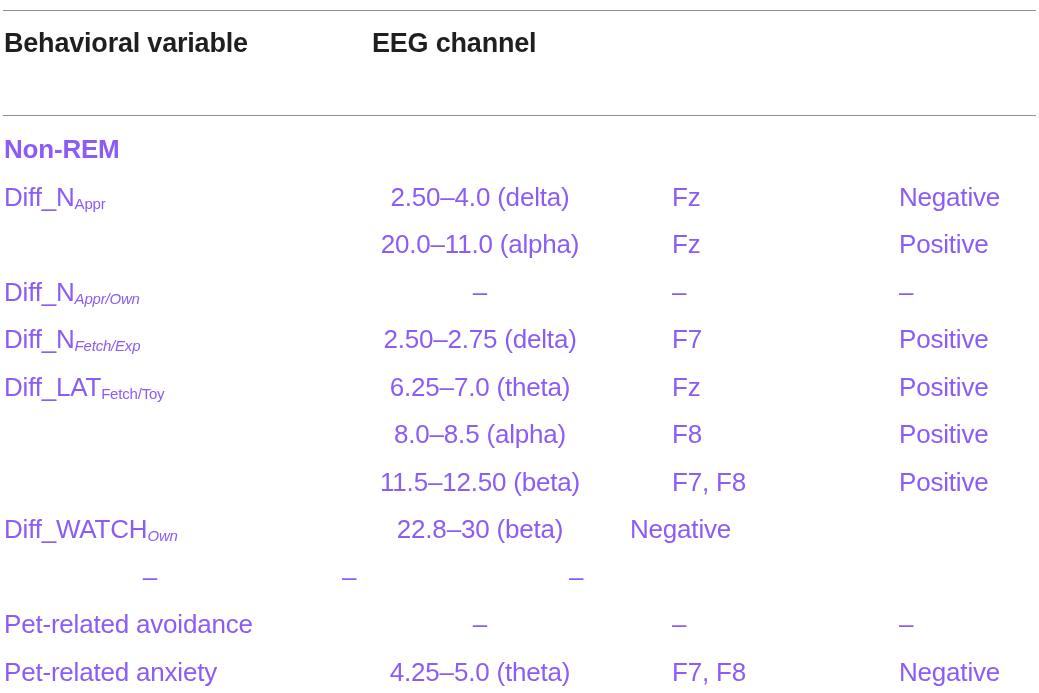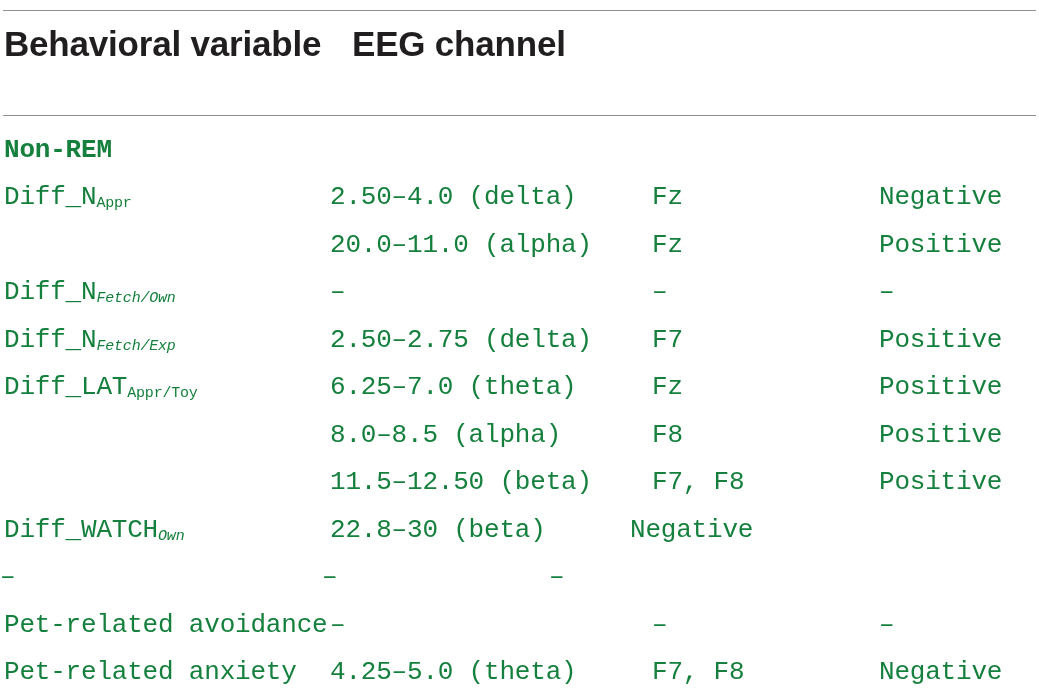--- a/index.html
+++ b/index.html
@@ -20,43 +20,42 @@
   .rule.top { margin-top: 10px; }
   .header-row {
     display: flex;
     box-sizing: border-box;
     height: 104px;
     padding-top: 14px;
   }
   .cell { box-sizing: border-box; }
   .c1 { width: 330px; padding-left: 4px; }
   .c2 { width: 300px; }
-  .c3 { width: 227px; margin-left: 22px; }
+  .c3 { width: 227px; margin-left: 42px; }
   .c4 { width: 136px; }
   .th {
-    font-size: 35px;
+    font-size: 27px;
     font-weight: bold;
     color: #211e1f;
     line-height: 37px;
     letter-spacing: -0.2px;
   }
   .rows { padding-top: 10px; }
   .row {
     display: flex;
     align-items: center;
     height: 47.5px;
   }
   .row .cell {
     font-size: 26px;
-    color: #15803d;
+    color: #8b5cf6;
     letter-spacing: -0.2px;
     white-space: nowrap;
-    font-family: Liberation Mono, monospace;
   }
-  .row .c2 { text-align: left; }
+  .row .c2 { text-align: center; }
   .section-label {
     font-weight: bold;
     color: #211e1f;
     font-size: 26px;
   }
   .sub {
     font-size: 15px;
     vertical-align: -0.22em;
     letter-spacing: -0.2px;
   }
@@ -89,35 +88,35 @@
   </div>
 
   <div class="row">
     <div class="cell c1"><span class="base"></span><span class="sub"></span></div>
     <div class="cell c2">20.0–11.0 (alpha)</div>
     <div class="cell c3">Fz</div>
     <div class="cell c4">Positive</div>
   </div>
 
   <div class="row">
-    <div class="cell c1"><span class="base">Diff_N</span><span class="sub italic">Fetch/Own</span></div>
+    <div class="cell c1"><span class="base">Diff_N</span><span class="sub italic">Appr/Own</span></div>
     <div class="cell c2">–</div>
     <div class="cell c3">–</div>
     <div class="cell c4">–</div>
   </div>
 
   <div class="row">
     <div class="cell c1"><span class="base">Diff_N</span><span class="sub italic">Fetch/Exp</span></div>
     <div class="cell c2">2.50–2.75 (delta)</div>
     <div class="cell c3">F7</div>
     <div class="cell c4">Positive</div>
   </div>
 
   <div class="row">
-    <div class="cell c1"><span class="base">Diff_LAT</span><span class="sub">Appr/Toy</span></div>
+    <div class="cell c1"><span class="base">Diff_LAT</span><span class="sub">Fetch/Toy</span></div>
     <div class="cell c2">6.25–7.0 (theta)</div>
     <div class="cell c3">Fz</div>
     <div class="cell c4">Positive</div>
   </div>
 
   <div class="row">
     <div class="cell c1"><span class="base"></span><span class="sub"></span></div>
     <div class="cell c2">8.0–8.5 (alpha)</div>
     <div class="cell c3">F8</div>
     <div class="cell c4">Positive</div>

